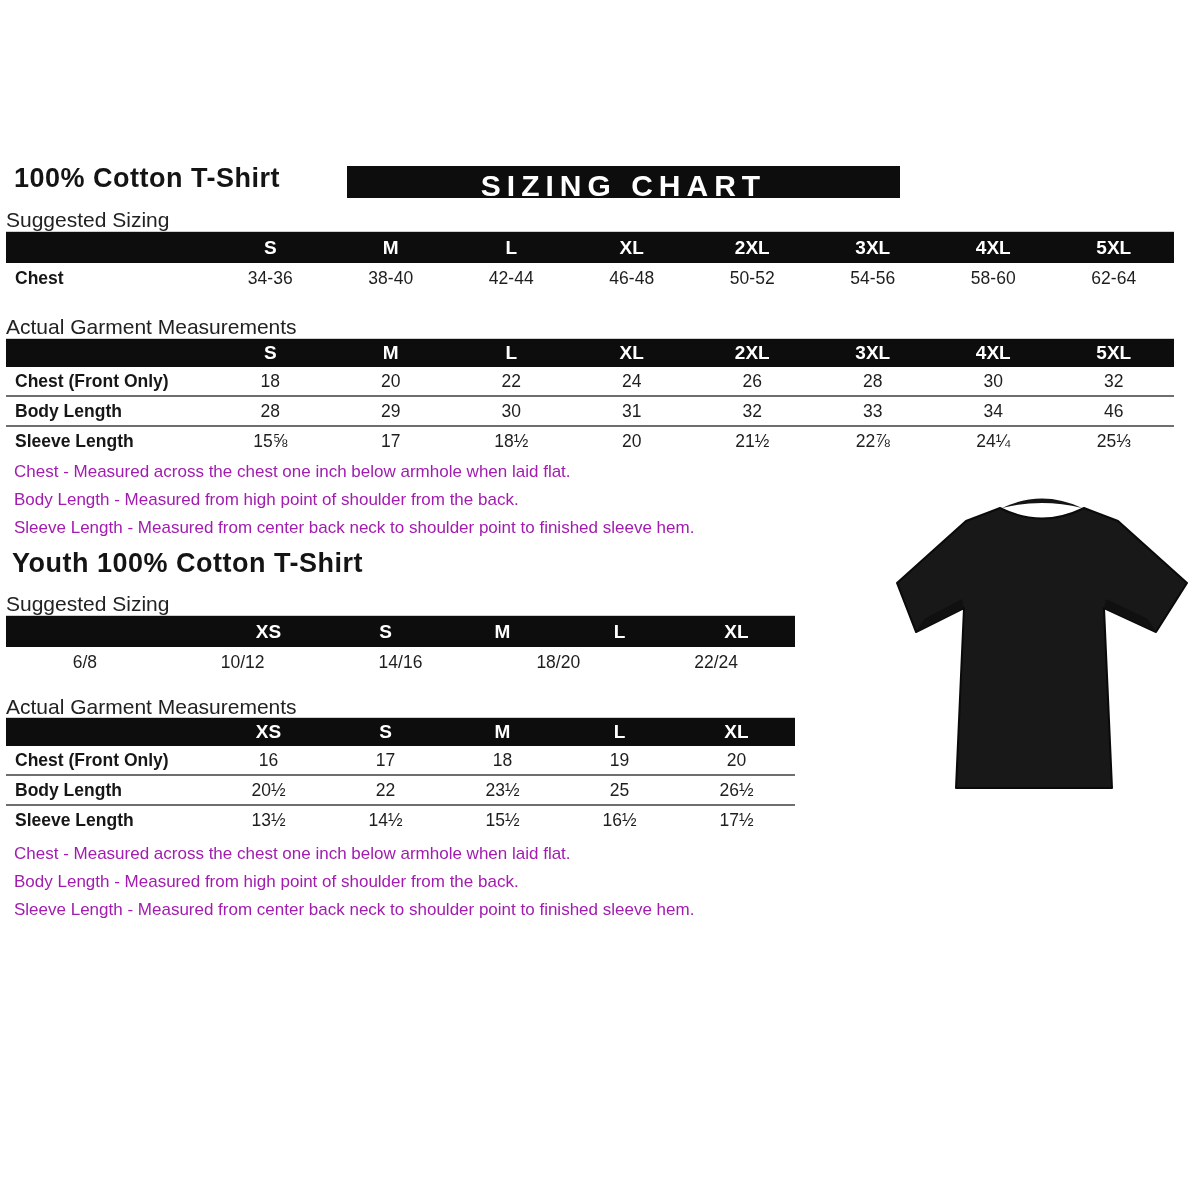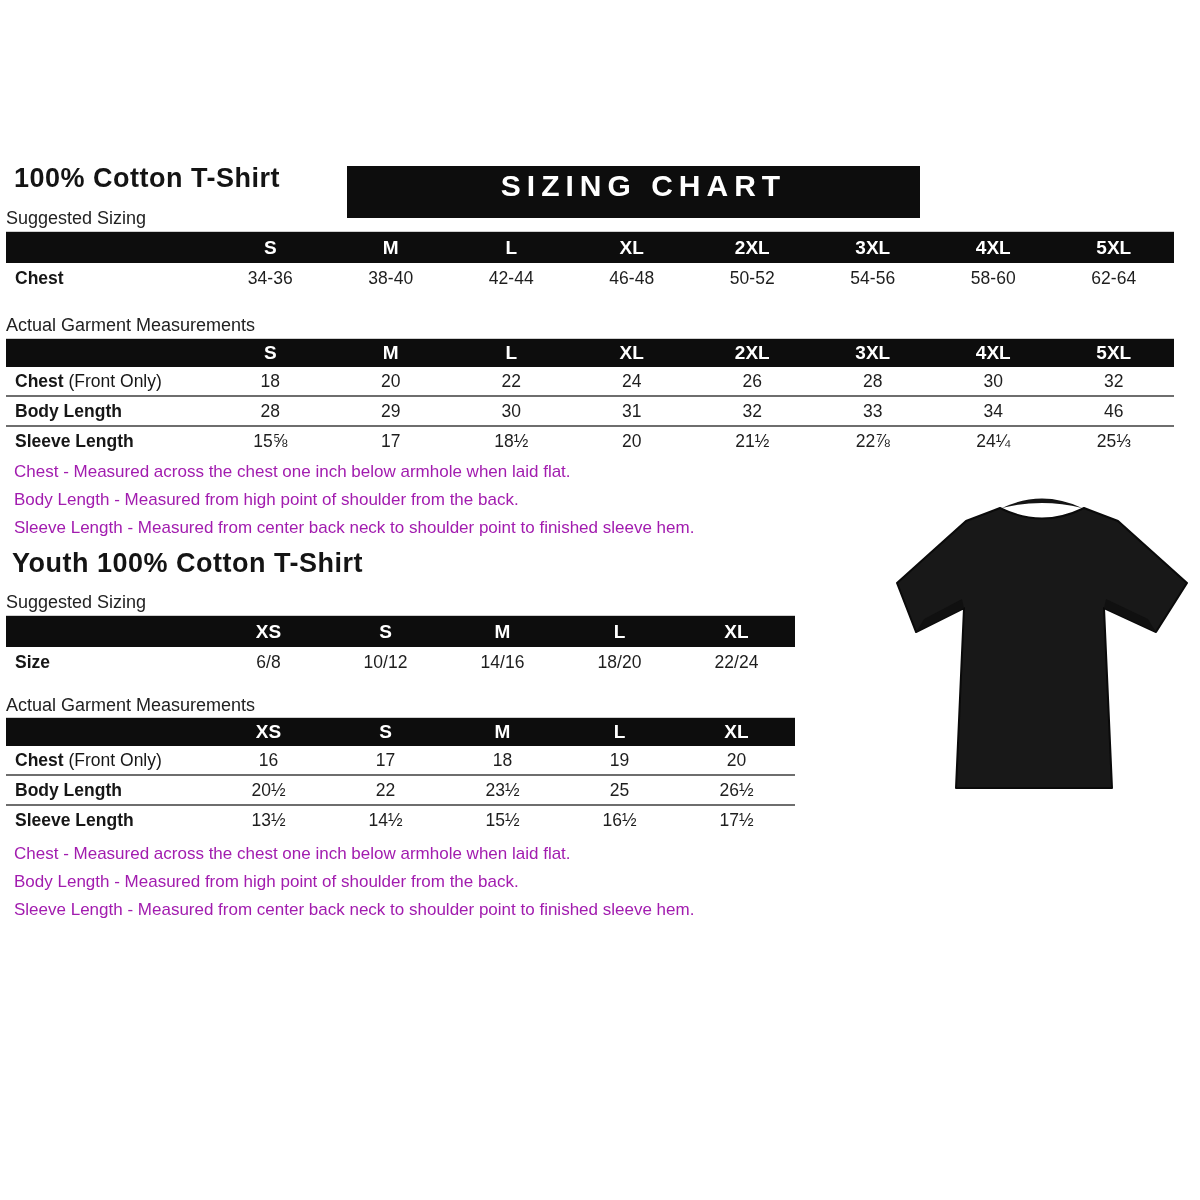--- a/index.html
+++ b/index.html
@@ -12,42 +12,42 @@
   .abs{position:absolute;}
 
   
   .doc-title{
     font-size:27px;font-weight:bold;color:#141414;letter-spacing:0.5px;
     white-space:nowrap;
   }
   .banner{
     background:var(--bar-bg,#0d0d0d);color:var(--bar-text,#ffffff);
     font-size:30px;font-weight:bold;letter-spacing:6px;
-    text-align:center;line-height:40px;height:52px;padding-left:20px;
-  }
-  .section-label{font-size:18px;color:#222;}
+    text-align:center;line-height:40px;height:32px;
+  }
+  .section-label{font-size:21px;color:#222;}
 
   
   .sz-table{border-top:1px solid #cfcfcf;}
   .trow{display:flex;align-items:stretch;}
   .thead{
     background:var(--bar-bg,#0d0d0d);color:var(--bar-text,#ffffff);
     font-weight:bold;font-size:19px;
   }
   .thead .tcell{line-height:27px;height:27px;}
   .drow .tcell{font-size:17.5px;}
   .drow{border-bottom:2px solid var(--divider,#6e6e6e);align-items:flex-end;}
   .drow:last-child{border-bottom:none;}
   .tall .tcell{line-height:31px;height:31px;}
   .reg  .tcell{line-height:28px;height:28px;}
   .tcell{flex:1;text-align:center;white-space:nowrap;overflow:hidden;}
   .label-cell{
     flex:0 0 195px;text-align:left;padding-left:9px;font-weight:bold;color:#161616;
   }
-  .label-suffix{font-weight:normal;}
+  .label-suffix{font-weight:bold;}
 
   
   .notes{font-size:17px;line-height:28px;color:#a21caf;}
 
   
   .tshirt-wrap{width:305px;height:312px;}
 </style>
 </head>
 <body style="--bar-bg: #0d0d0d; --bar-text: #ffffff; --text: #1e1e1e; --divider: #6e6e6e; --tshirt: #181818;">
 
@@ -144,21 +144,20 @@
 <div class="abs sz-table tall" style="left:6px;top:615px;width:789px;">
     <div class="trow thead">
       <div class="tcell label-cell"></div>
       <div class="tcell">XS</div>
       <div class="tcell">S</div>
       <div class="tcell">M</div>
       <div class="tcell">L</div>
       <div class="tcell">XL</div>
     </div>
     <div class="trow drow">
-      <div class="tcell label-cell"><span>Size</span></div>
       <div class="tcell">6/8</div>
       <div class="tcell">10/12</div>
       <div class="tcell">14/16</div>
       <div class="tcell">18/20</div>
       <div class="tcell">22/24</div>
     </div>
   </div>
 
 <div class="abs section-label" style="left:6px;top:695px;">Actual Garment Measurements</div>
 

